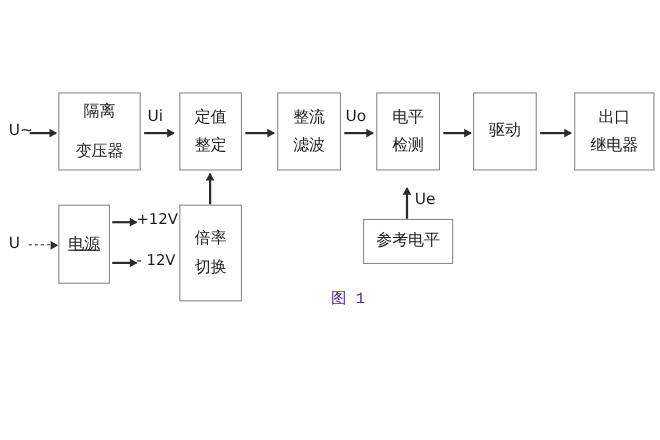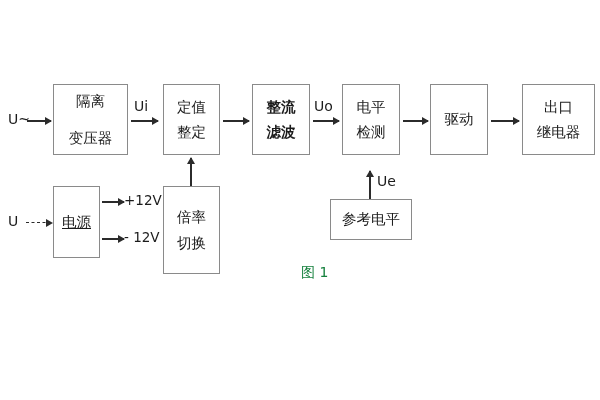--- a/index.html
+++ b/index.html
@@ -88,24 +88,25 @@
     right: -2px;
     top: 0;
     transform: translateY(-50%);
     width: 0; height: 0;
     border-left: 7px solid #2b2b2b;
     border-top: 4.6px solid transparent;
     border-bottom: 4.6px solid transparent;
   }
   .caption {
     position: absolute;
-    color: #15803d;
+    color: #4c1d95;
     font-size: 14px;
     line-height: 1;
     white-space: nowrap;
+    font-family: Liberation Mono, monospace;
   }
 </style>
 </head>
 <body>
 
 <div id="canvas">
 
   <div class="lbl" style="left:8px; top:112px;">U~</div>
   <div class="harrow" style="left:27px; top:120px; width:24px;"></div>
 
@@ -117,21 +118,21 @@
   <div class="lbl" style="left:134px; top:99px;">Ui</div>
   <div class="harrow" style="left:131px; top:120px; width:27px;"></div>
 
   <div class="box" style="left:163px; top:84px; width:57px; height:71px;">
     <span class="line1">定值</span>
     <span class="line2">整定</span>
   </div>
 
   <div class="harrow" style="left:223px; top:120px; width:26px;"></div>
 
-  <div class="box" style="left:252px; top:84px; width:58px; height:71px;font-weight:bold;">
+  <div class="box" style="left:252px; top:84px; width:58px; height:71px;">
     <span class="line1">整流</span>
     <span class="line2">滤波</span>
   </div>
 
   <div class="lbl" style="left:314px; top:99px;">Uo</div>
   <div class="harrow" style="left:313px; top:120px; width:26px;"></div>
 
   <div class="box" style="left:342px; top:84px; width:58px; height:71px;">
     <span class="line1">电平</span>
     <span class="line2">检测</span>

